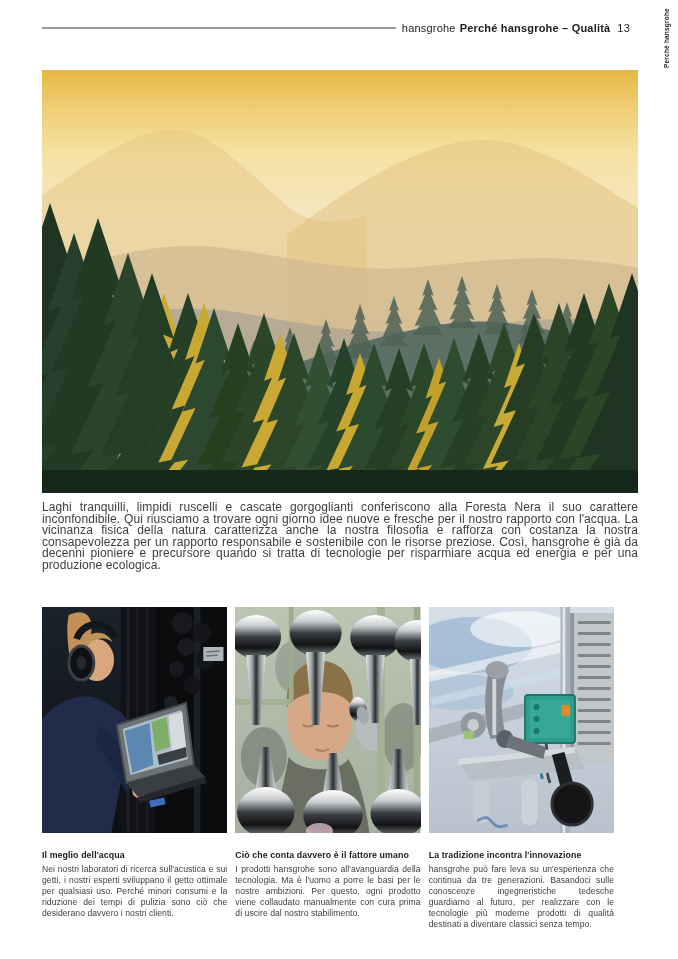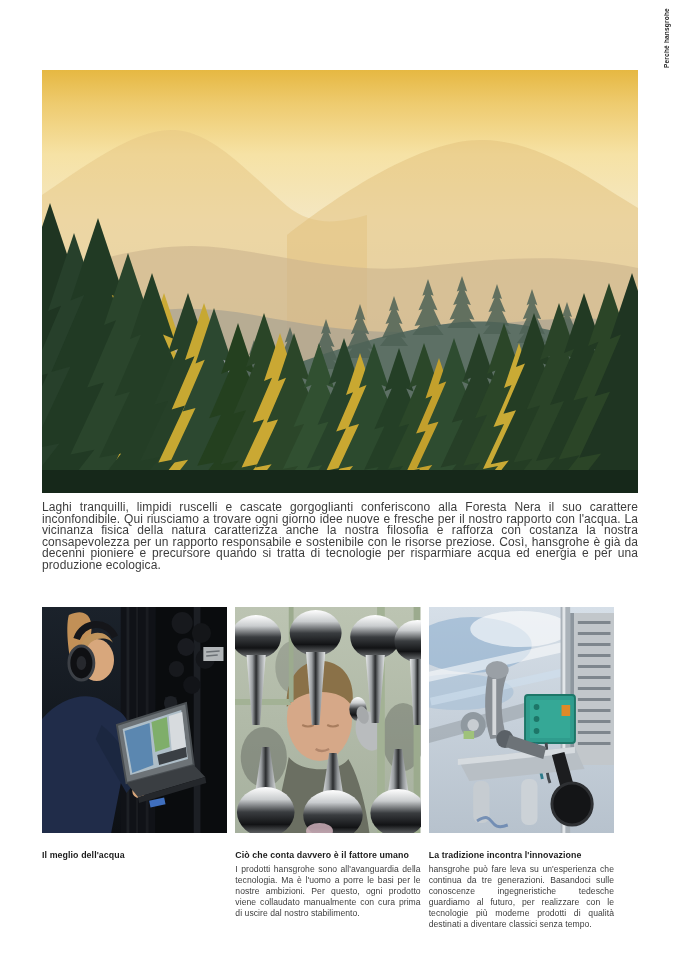--- a/index.html
+++ b/index.html
@@ -35,20 +35,26 @@
   .col-photo { width:100%; height:226px; overflow:hidden; }
   .col-photo svg { display:block; width:100%; height:100%; }
   .col-heading { font-size:8.8px; font-weight:700; color:#1c1c1c; margin-top:17px; margin-bottom:4px; letter-spacing:.1px; }
   .col-body { font-size:8.6px; line-height:11px; color:#3d3d3d; text-align:justify; letter-spacing:.05px; }
 </style>
 </head>
 <body>
 
 <div class="page">
 
+  <div class="header-row">
+    <div class="header-rule"></div>
+    <span class="header-brand">hansgrohe</span>
+    <span class="header-title">Perché hansgrohe – Qualità</span>
+    <span class="header-page">13</span>
+  </div>
   <div class="side-tab">Perché hansgrohe</div>
 
   <div class="hero-photo">
     <svg viewBox="0 0 596 423" preserveAspectRatio="none" aria-hidden="true">
       <defs>
         <linearGradient id="sky" x1="0" y1="0" x2="0" y2="1">
           <stop offset="0" stop-color="#e6b842"></stop>
           <stop offset="0.08" stop-color="#eecb6f"></stop>
           <stop offset="0.2" stop-color="#f6e2a5"></stop>
           <stop offset="0.36" stop-color="#f4e7c3"></stop>
@@ -174,20 +180,21 @@
           <polygon points="86,124 112,116 116,158 94,166" fill="#5b87b0"></polygon>
           <polygon points="114,115 130,110 133,140 118,145" fill="#7fae6a"></polygon>
           <polygon points="132,109 146,105 151,150 136,154" fill="#d7dbde"></polygon>
           <polygon points="120,148 150,140 151,150 122,158" fill="#3a3f44"></polygon>
           <polygon points="88,176 158,158 170,170 100,190" fill="#3a3e42"></polygon>
           <polygon points="100,190 170,170 171,176 101,196" fill="#24272b"></polygon>
           <rect x="112" y="192" width="16" height="7" fill="#3f6fbe" transform="rotate(-12 120 195)"></rect>
         </svg>
       </div>
       <div class="col-heading">Il meglio dell'acqua</div>
+      <div class="col-body">Nei nostri laboratori di ricerca sull'acustica e sui getti, i nostri esperti sviluppano il getto ottimale per qualsiasi uso. Perché minori consumi e la riduzione dei tempi di pulizia sono ciò che desiderano davvero i nostri clienti.</div>
     </div>
 
     <div class="col">
       <div class="col-photo">
         <svg viewBox="0 0 193 226" preserveAspectRatio="none" aria-hidden="true">
           <defs>
             <linearGradient id="ibg" x1="0" y1="0" x2="0" y2="1">
               <stop offset="0" stop-color="#bcc4b2"></stop>
                 <stop offset="1" stop-color="#a6b09e"></stop>
             </linearGradient>

